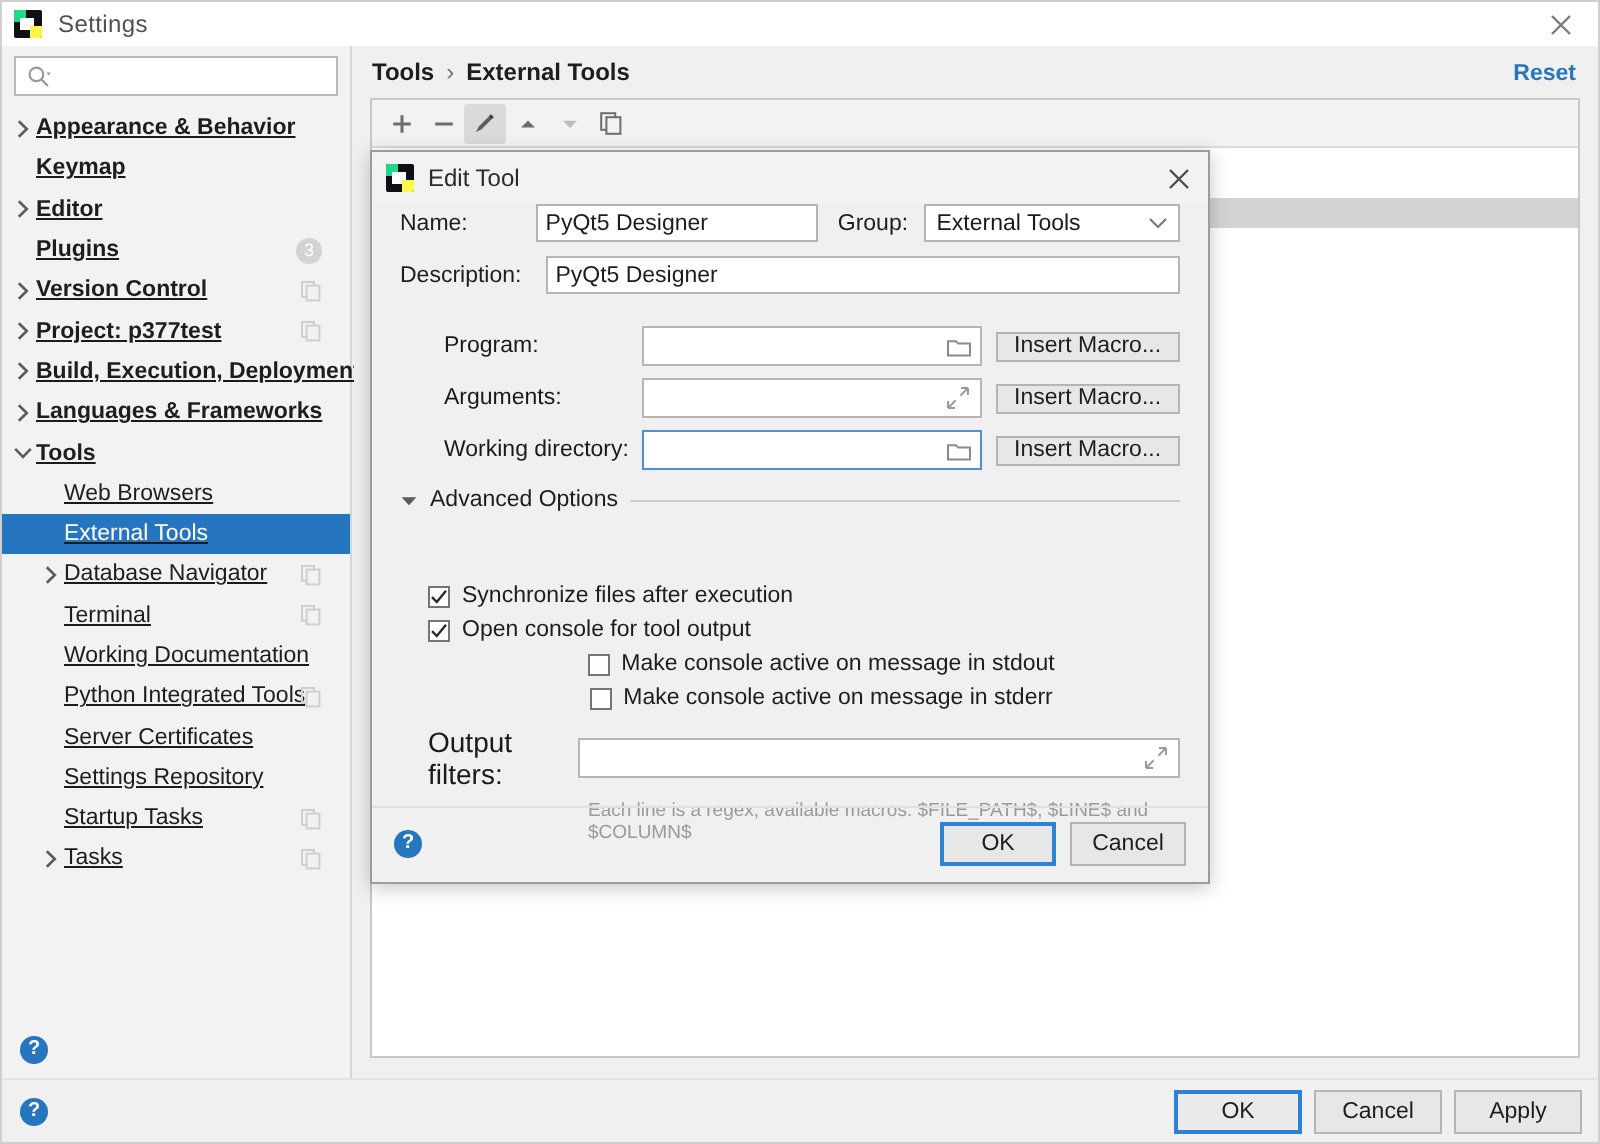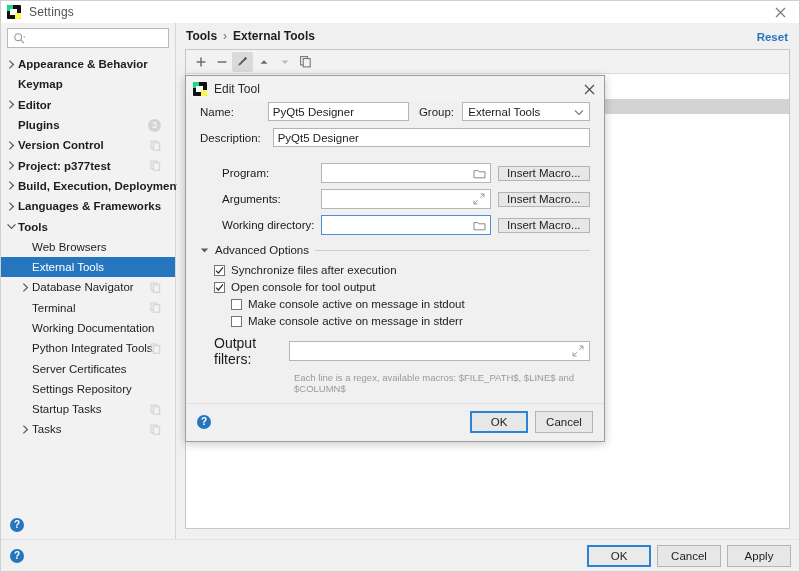--- a/index.html
+++ b/index.html
@@ -81,21 +81,21 @@
   .search-ico {
     width: 13px; height: 13px; flex: none;
     display: flex; align-items: center;
   }
   .search-input {
     border: none; outline: none; background: transparent;
     font-family: "Liberation Sans", sans-serif;
     font-size: 11px; color: #9a9a9a;
     width: 130px; margin-left: 2px; padding: 0;
   }
-  .tree { margin-top: 2px; }
+  .tree { margin-top: 2px; text-decoration: underline; }
   .tree-row {
     position: relative;
     height: 20.3px;
     display: flex; align-items: center;
     padding-left: 4px;
     box-sizing: border-box;
     white-space: nowrap;
   }
   .tree-row.selected { background: #2675bf; }
   .tree-row.selected .tree-label { color: #ffffff; }
@@ -300,24 +300,24 @@
     display: flex; align-items: center; justify-content: center;
     box-sizing: border-box;
   }
 
   .adv-title {
     display: flex; align-items: center; gap: 6px;
     font-size: 11.5px; color: #1d1d1d;
     margin-top: 9px;
   }
   .adv-caret { color: #5b5b5b; display:flex; }
-  .adv-inner { padding: 8px 0 0 14px; }
+  .adv-inner { padding: 8px 0 0 14px; margin-top: 28px; }
 
   .cb-row { display: flex; align-items: center; margin-bottom: 5px; }
-  .cb-row.sub { padding-left: 17px; }
+  .cb-row.sub { padding-left: 17px; justify-content: center; }
   .cbox {
     width: 11px; height: 11px;
     background: #ffffff; border: 1px solid #757575;
     box-sizing: border-box; margin-right: 6px;
     display: flex; align-items: center; justify-content: center;
     flex: none;
   }
   .cbox svg { display: block; }
   .cb-label { font-size: 11.5px; color: #1d1d1d; }
 

